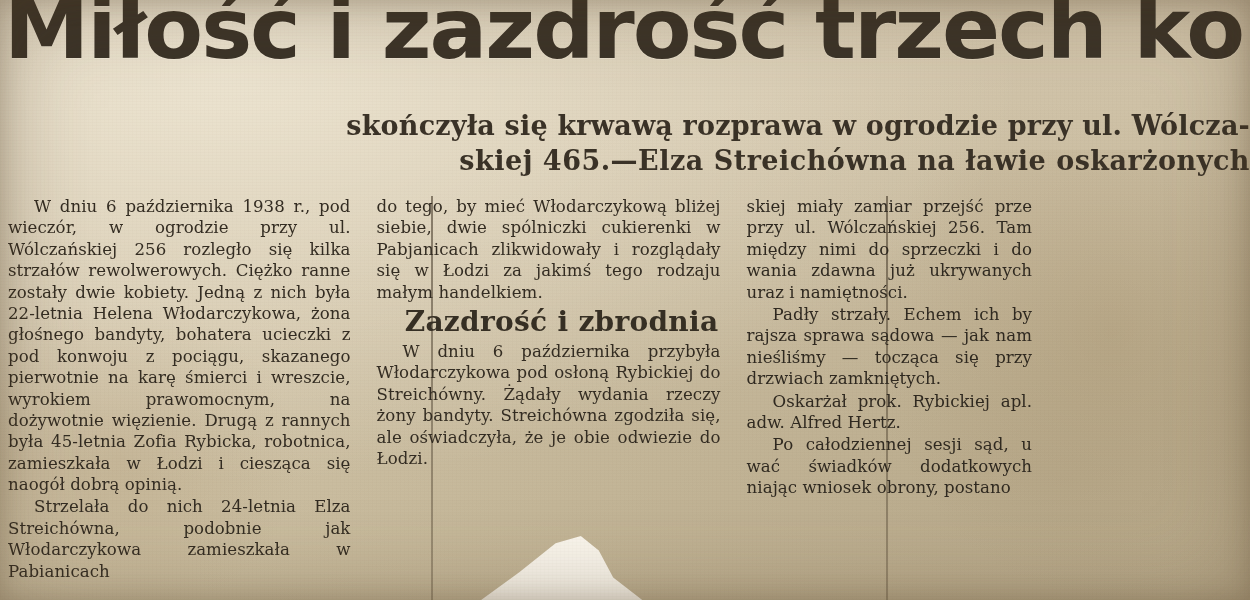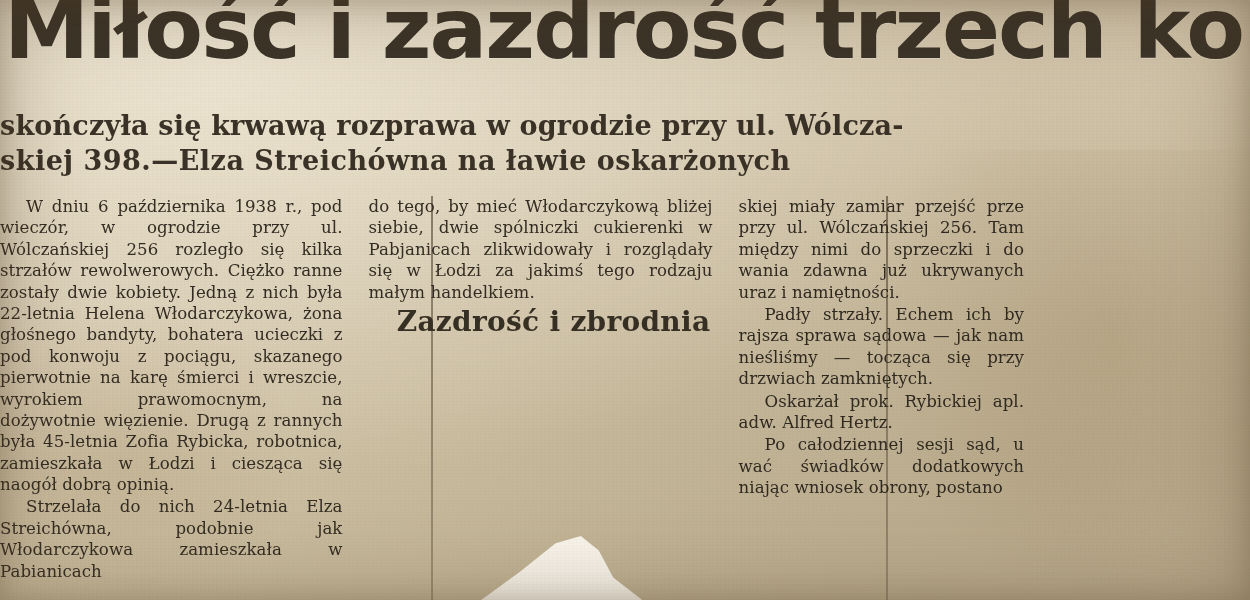--- a/index.html
+++ b/index.html
@@ -57,36 +57,36 @@
     transform: scaleX(1.02);
     transform-origin: left top;
     text-shadow: 0 1px 0 rgba(255,250,240,0.25);
   }
 
   .subhead {
     position: absolute;
     top: 108px;
     left: 0;
     width: 1250px;
-    text-align: left;
+    text-align: right;
     font-family: "DejaVu Serif", serif;
     font-weight: bold;
     font-size: 27px;
     line-height: 1.3;
     color: #3a3227;
     white-space: nowrap;
     letter-spacing: .2px;
   }
   .subhead .l2 { letter-spacing: .5px; }
 
   
   .columns {
     position: absolute;
     top: 196px;
-    left: 4px;
+    left: 12px;
     width: 1026px;
     height: 404px;
     display: flex;
   }
   .col {
     position: relative;
     box-sizing: border-box;
     overflow: hidden;
     color: #332c22;
     font-family: "DejaVu Serif", serif;
@@ -163,36 +163,37 @@
 
 <div class="scan">
 
   <div class="stain-a"></div>
   <div class="stain-b"></div>
 
   <div class="headline">Miłość i zazdrość trzech kobi</div>
 
   <div class="subhead">
     <div class="l1">skończyła się krwawą rozprawa w ogrodzie przy ul. Wólcza-</div>
-    <div class="l2">skiej 398.—Elza Streichówna na ławie oskarżonych</div>
+    <div class="l2">skiej 465.—Elza Streichówna na ławie oskarżonych</div>
   </div>
 
   <div class="rule rule-1"></div>
   <div class="rule rule-2"></div>
 
   <div class="columns">
 
     <div class="col col-1">
       <p>W dniu 6 października 1938 r., pod wieczór, w ogrodzie przy ul. Wólczańskiej 256 rozległo się kilka strzałów rewolwerowych. Ciężko ranne zostały dwie kobiety. Jedną z nich była 22-letnia Helena Włodarczykowa, żona głośnego bandyty, bohatera ucieczki z pod konwoju z pociągu, skazanego pierwotnie na karę śmierci i wreszcie, wyrokiem prawomocnym, na dożywotnie więzienie. Drugą z rannych była 45-letnia Zofia Rybicka, robotnica, zamieszkała w Łodzi i ciesząca się naogół dobrą opinią.</p>
       <p>Strzelała do nich 24-letnia Elza Streichówna, podobnie jak Włodarczykowa zamieszkała w Pabianicach</p>
     </div>
 
     <div class="col col-2">
       <p class="noindent">do tego, by mieć Włodarczykową bliżej siebie, dwie spólniczki cukierenki w Pabjanicach zlikwidowały i rozglądały się w Łodzi za jakimś tego rodzaju małym handelkiem.</p>
       <p class="subhead-2">Zazdrość i zbrodnia</p>
+      <p>W dniu 6 października przybyła Włodarczykowa pod osłoną Rybickiej do Streichówny. Żądały wydania rzeczy żony bandyty. Streichówna zgodziła się, ale oświadczyła, że je obie odwiezie do Łodzi.</p>
     </div>
 
     <div class="col col-3">
       <p class="noindent">skiej miały zamiar przejść prze przy ul. Wólczańskiej 256. Tam między nimi do sprzeczki i do wania zdawna już ukrywanych uraz i namiętności.</p>
       <p>Padły strzały. Echem ich by rajsza sprawa sądowa — jak nam nieśliśmy — tocząca się przy drzwiach zamkniętych.</p>
       <p>Oskarżał prok. Rybickiej apl. adw. Alfred Hertz.</p>
       <p>Po całodziennej sesji sąd, u wać świadków dodatkowych niając wniosek obrony, postano</p>
     </div>
 
   </div>

